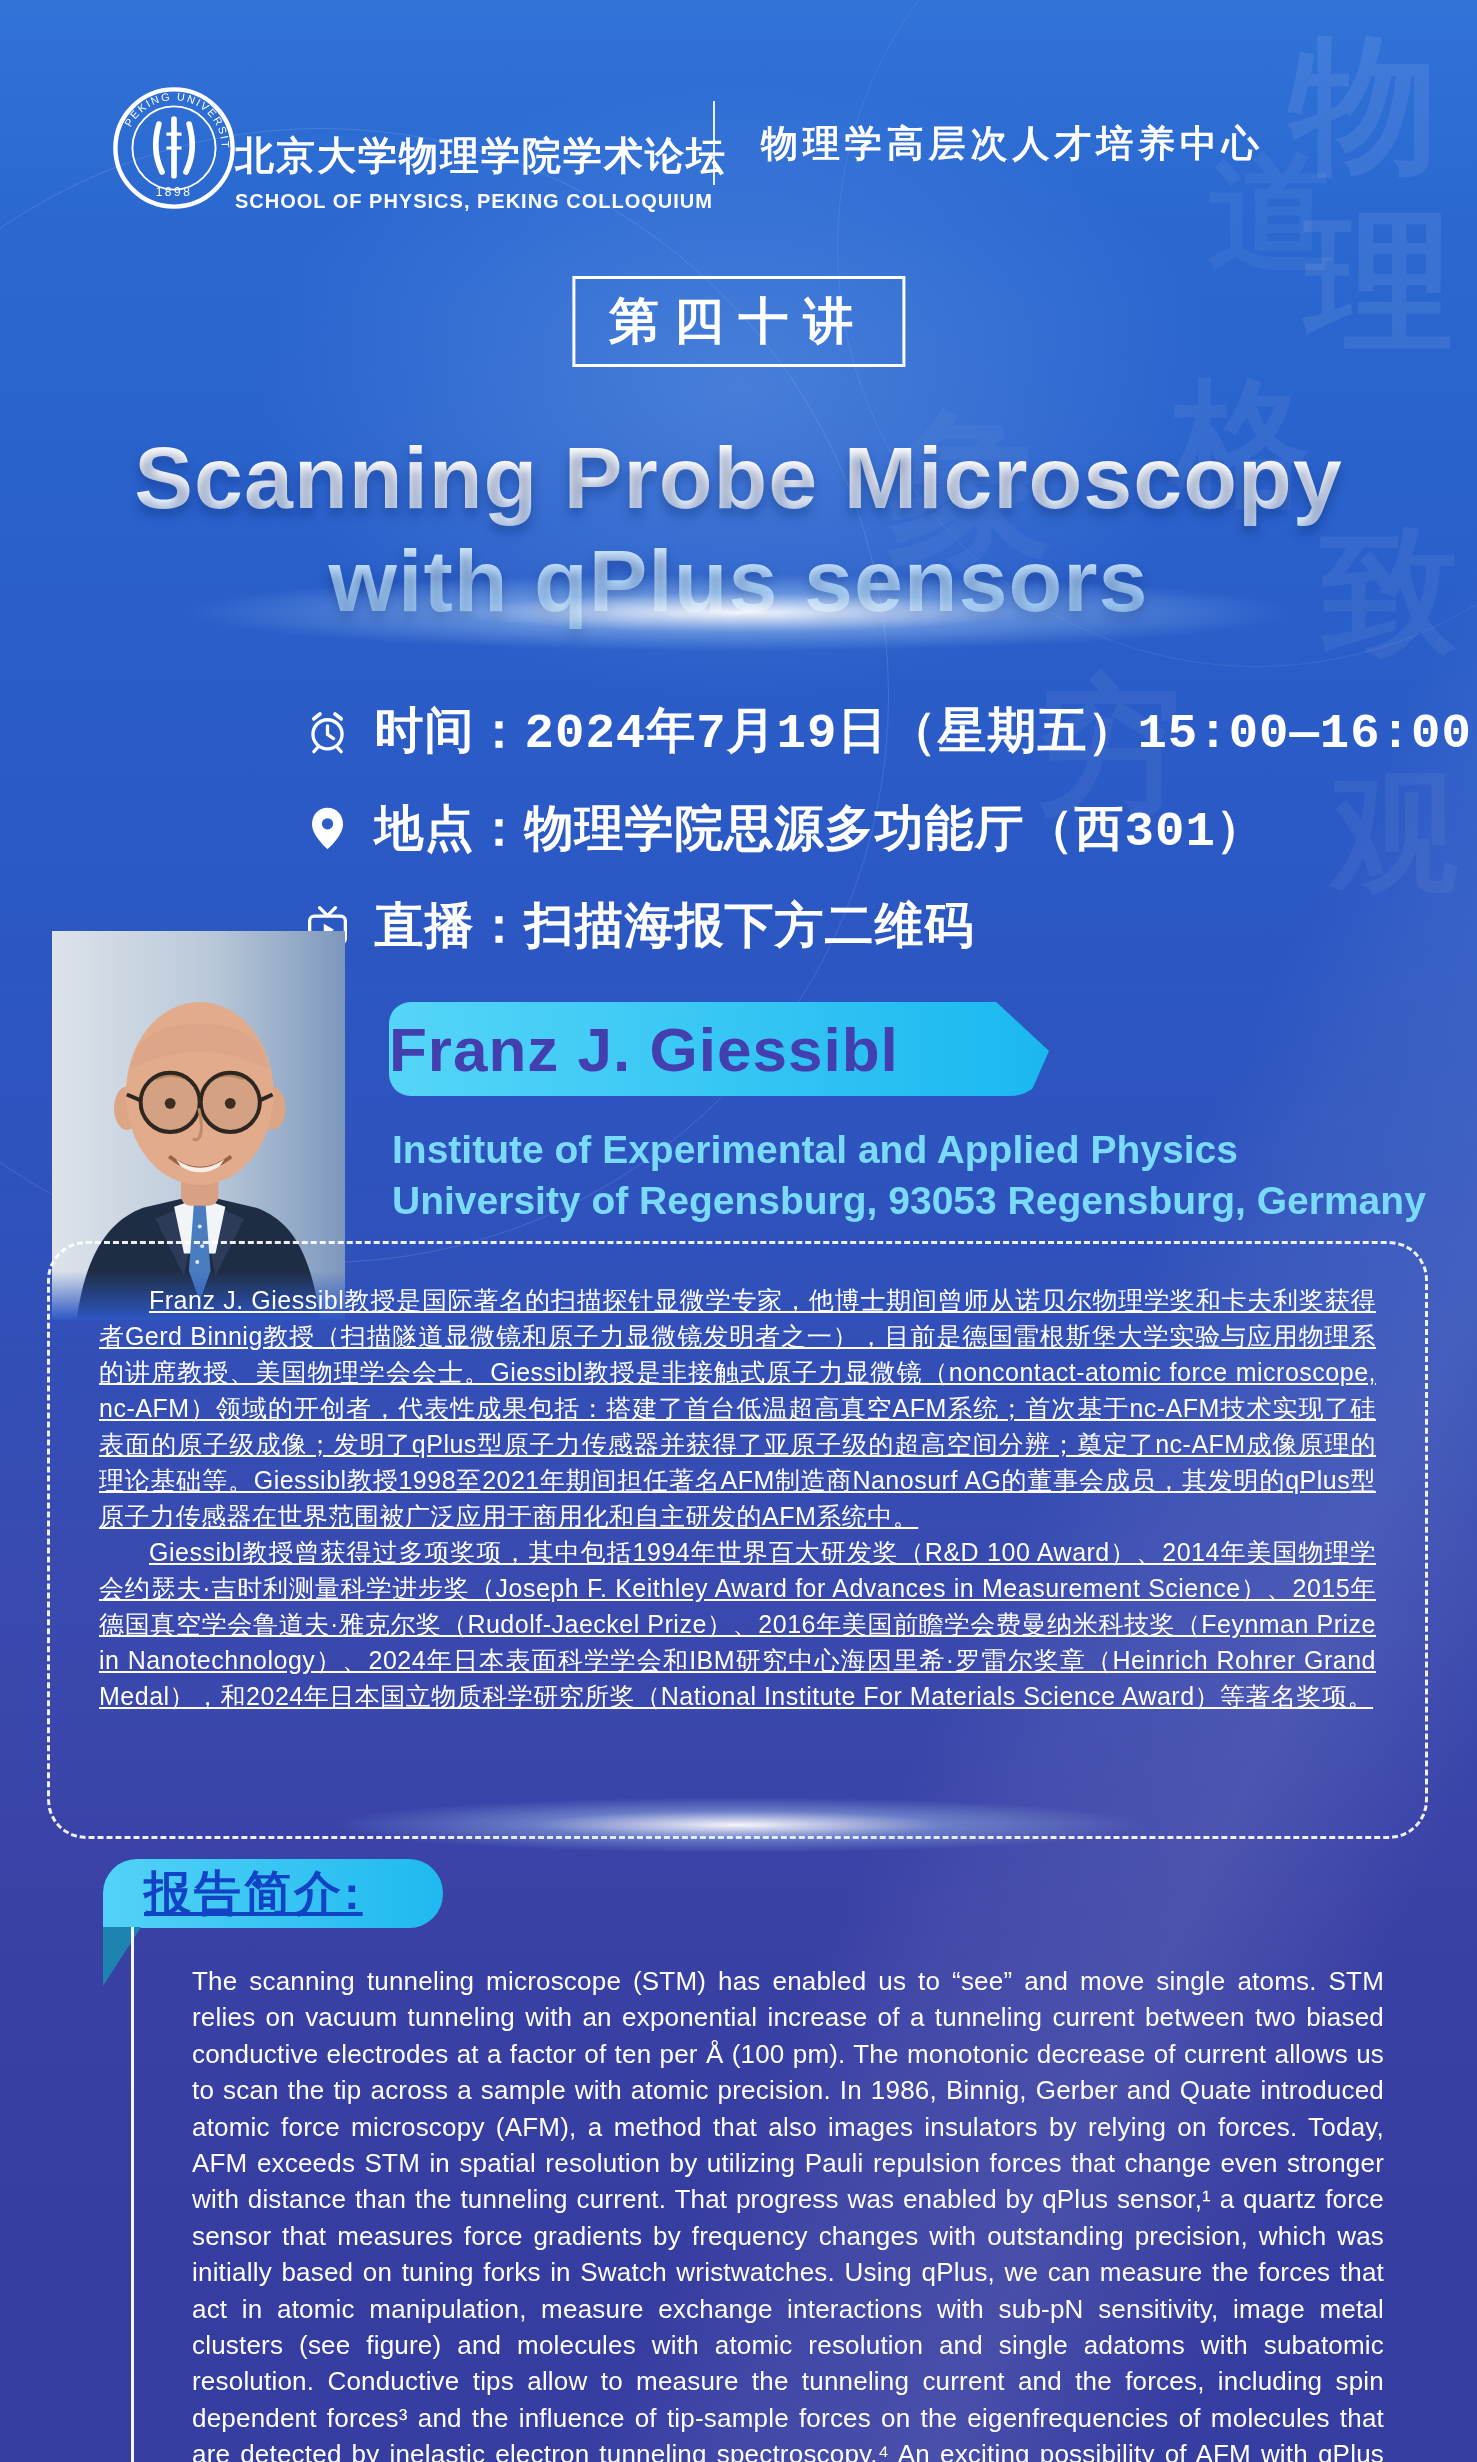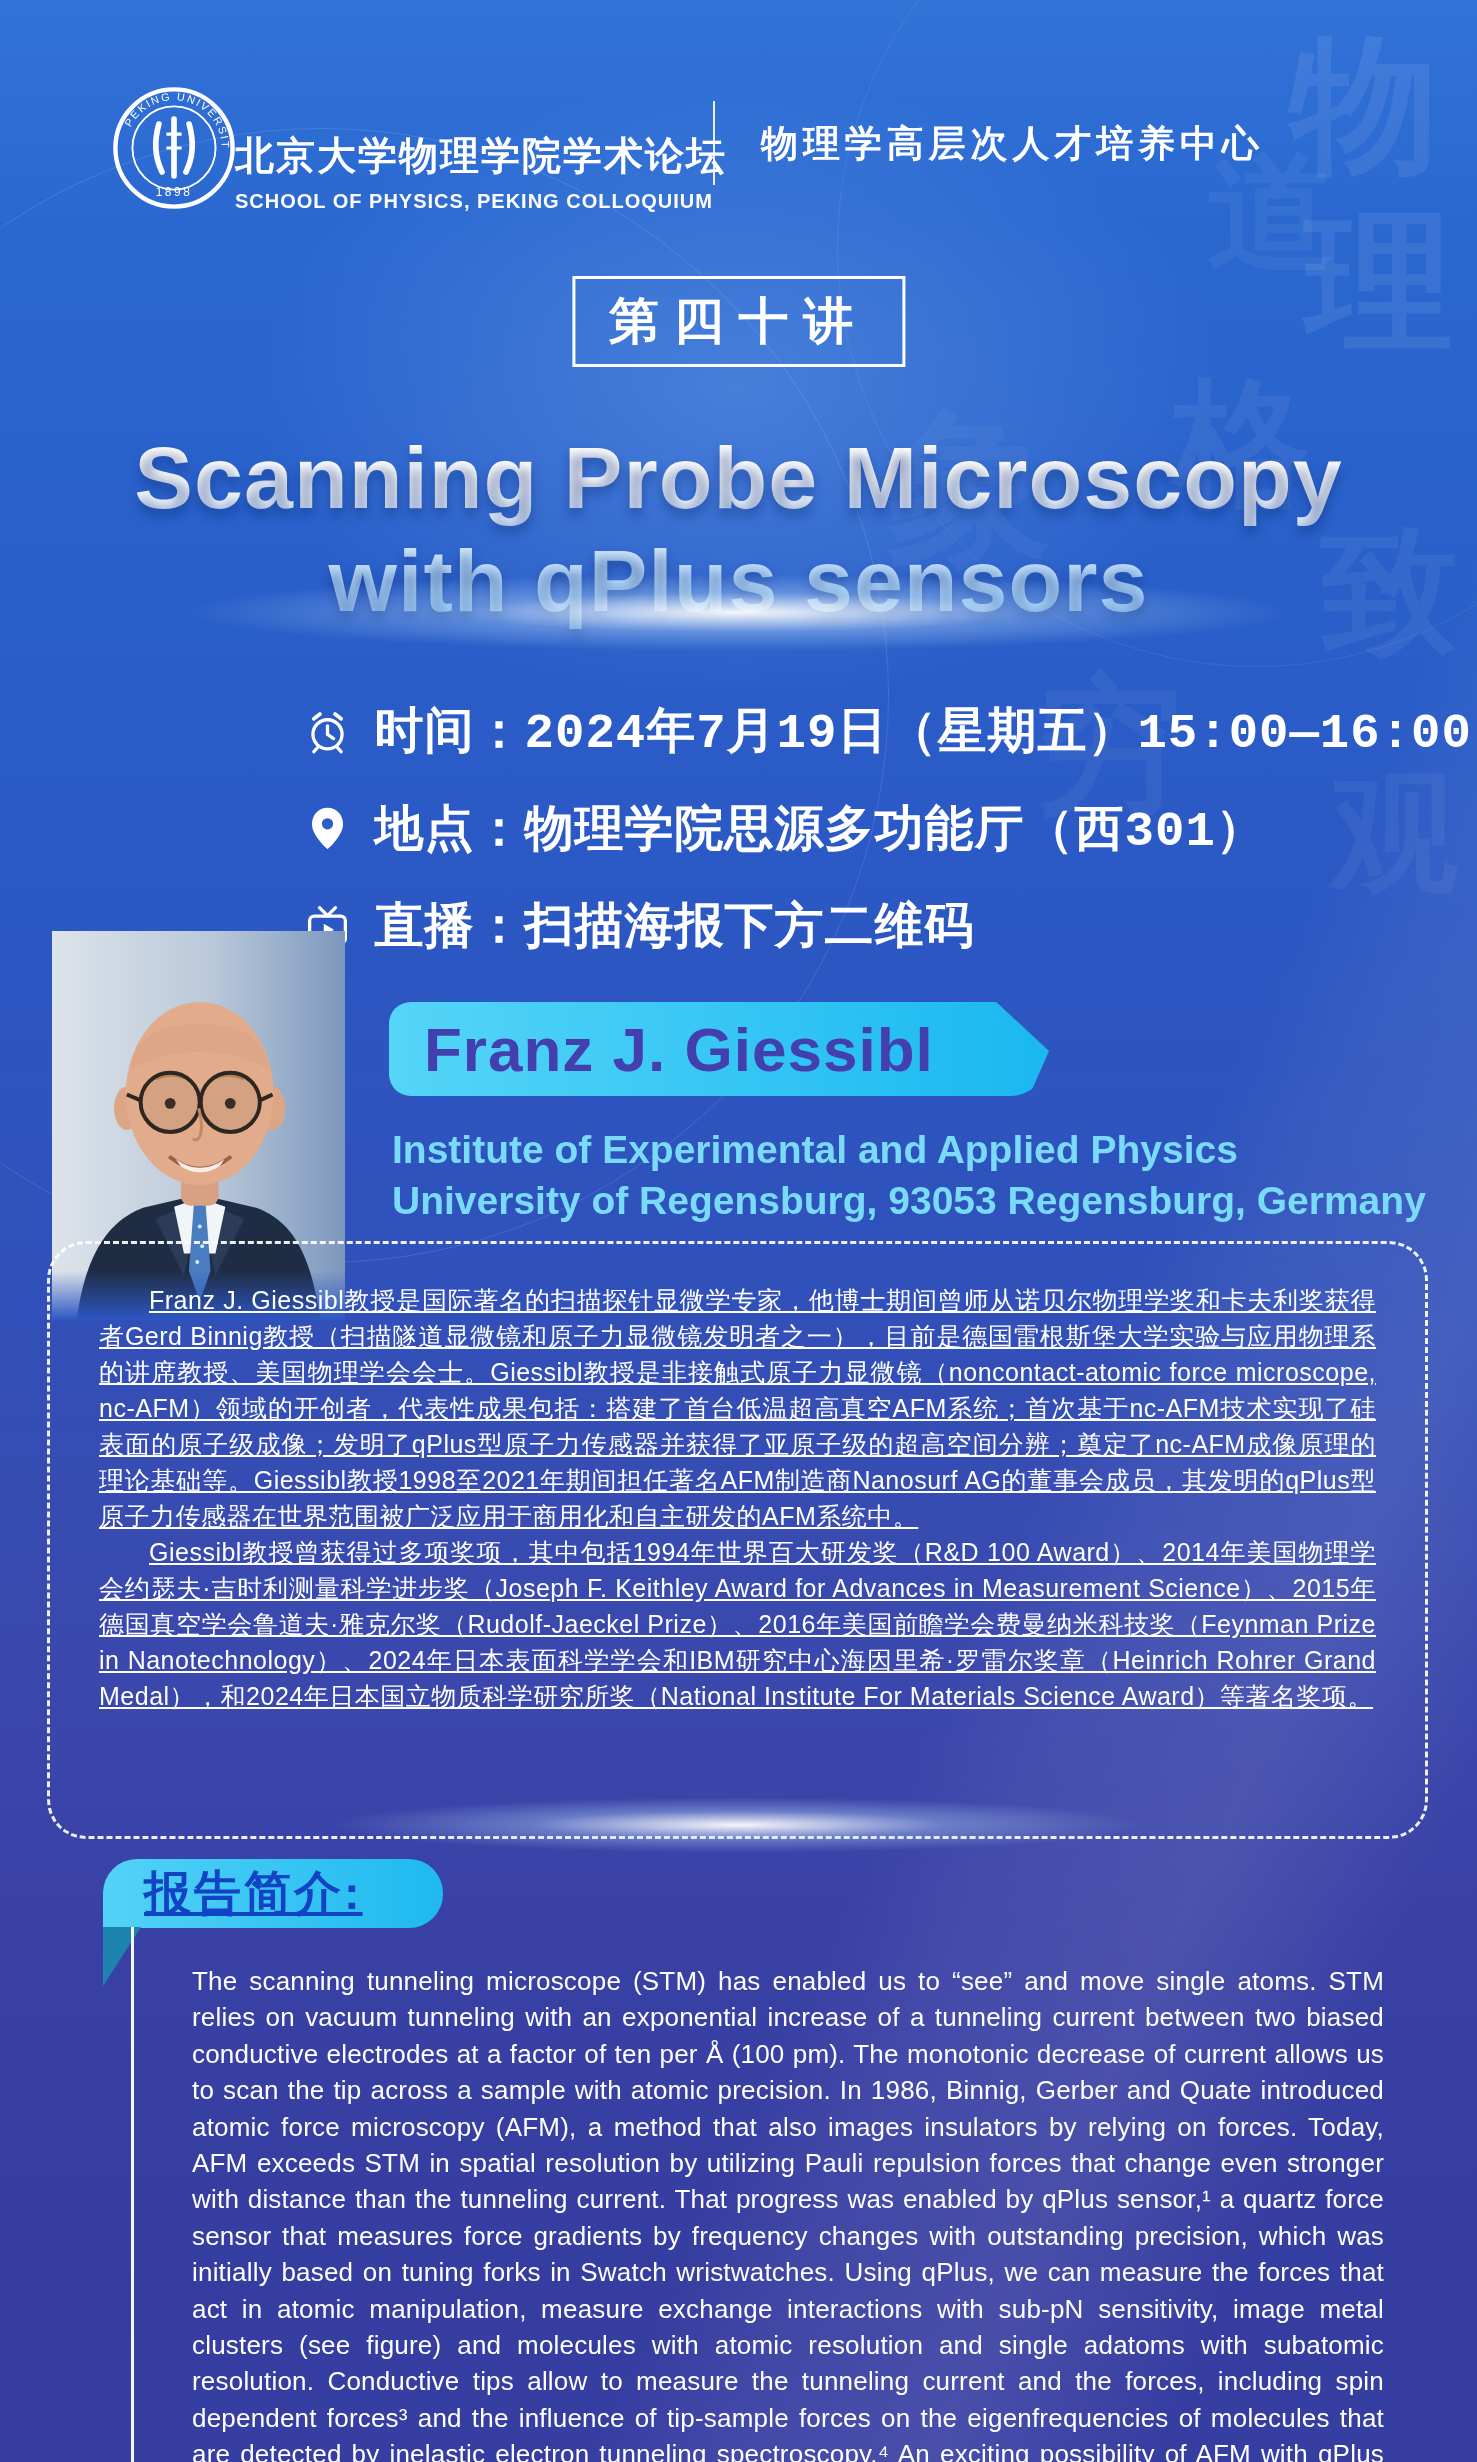--- a/index.html
+++ b/index.html
@@ -38,21 +38,21 @@
   .info{left:304px;top:698px;display:flex;flex-direction:column;gap:31.5px;}
   .info-row{display:flex;align-items:center;gap:23.6px;}
   .info-icon{width:47px;height:47px;flex:0 0 47px;}
   .info-text{color:#fff;font-size:49px;font-weight:700;letter-spacing:1px;white-space:nowrap;font-family:Liberation Mono, monospace;}
   
   .photo{left:52px;top:931px;width:293px;height:389px;}
   .name-banner{left:389px;top:1002px;width:660px;height:94px;border-radius:21.7px 8.9px 39px 21.7px;overflow:hidden;
     background:linear-gradient(90deg,#55d5f8,#1ab8f0);
     clip-path:polygon(0 0,92% 0,100% 52%,97% 100%,0 100%);
     display:flex;align-items:center;}
-  .name-banner span{padding-left:35px;font-size:62px;font-weight:800;color:#433fae;letter-spacing:1px;}
+  .name-banner span{font-size:62px;font-weight:800;color:#433fae;letter-spacing:1px;}
   .affil{left:392px;top:1124px;color:#79dbf8;font-size:39px;font-weight:600;line-height:1.32;}
   
   .bio-box{left:47px;top:1241px;width:1381px;height:598px;border:3.4px dashed rgba(255,255,255,.92);
     border-radius:39px;box-sizing:border-box;padding:38px 49px 0 49px;overflow:hidden;}
   .bio-box p{margin:0;color:#fff;font-size:25px;line-height:1.44;text-align:justify;text-indent:2em;letter-spacing:0.5px;text-decoration:underline;}
   
   .sec-banner{left:103px;top:1859px;width:340px;height:69px;background:linear-gradient(90deg,#53d2f7,#1fb9f0);
     border-radius:34px 34px 34px 0;display:flex;align-items:center;}
   .sec-banner span{padding-left:41px;font-size:47px;font-weight:800;color:#1243c4;letter-spacing:3px;text-decoration:underline;}
   .sec-fold{left:103px;top:1927px;width:0;height:0;border-top:59px solid #1d84b0;border-right:38px solid transparent;}

